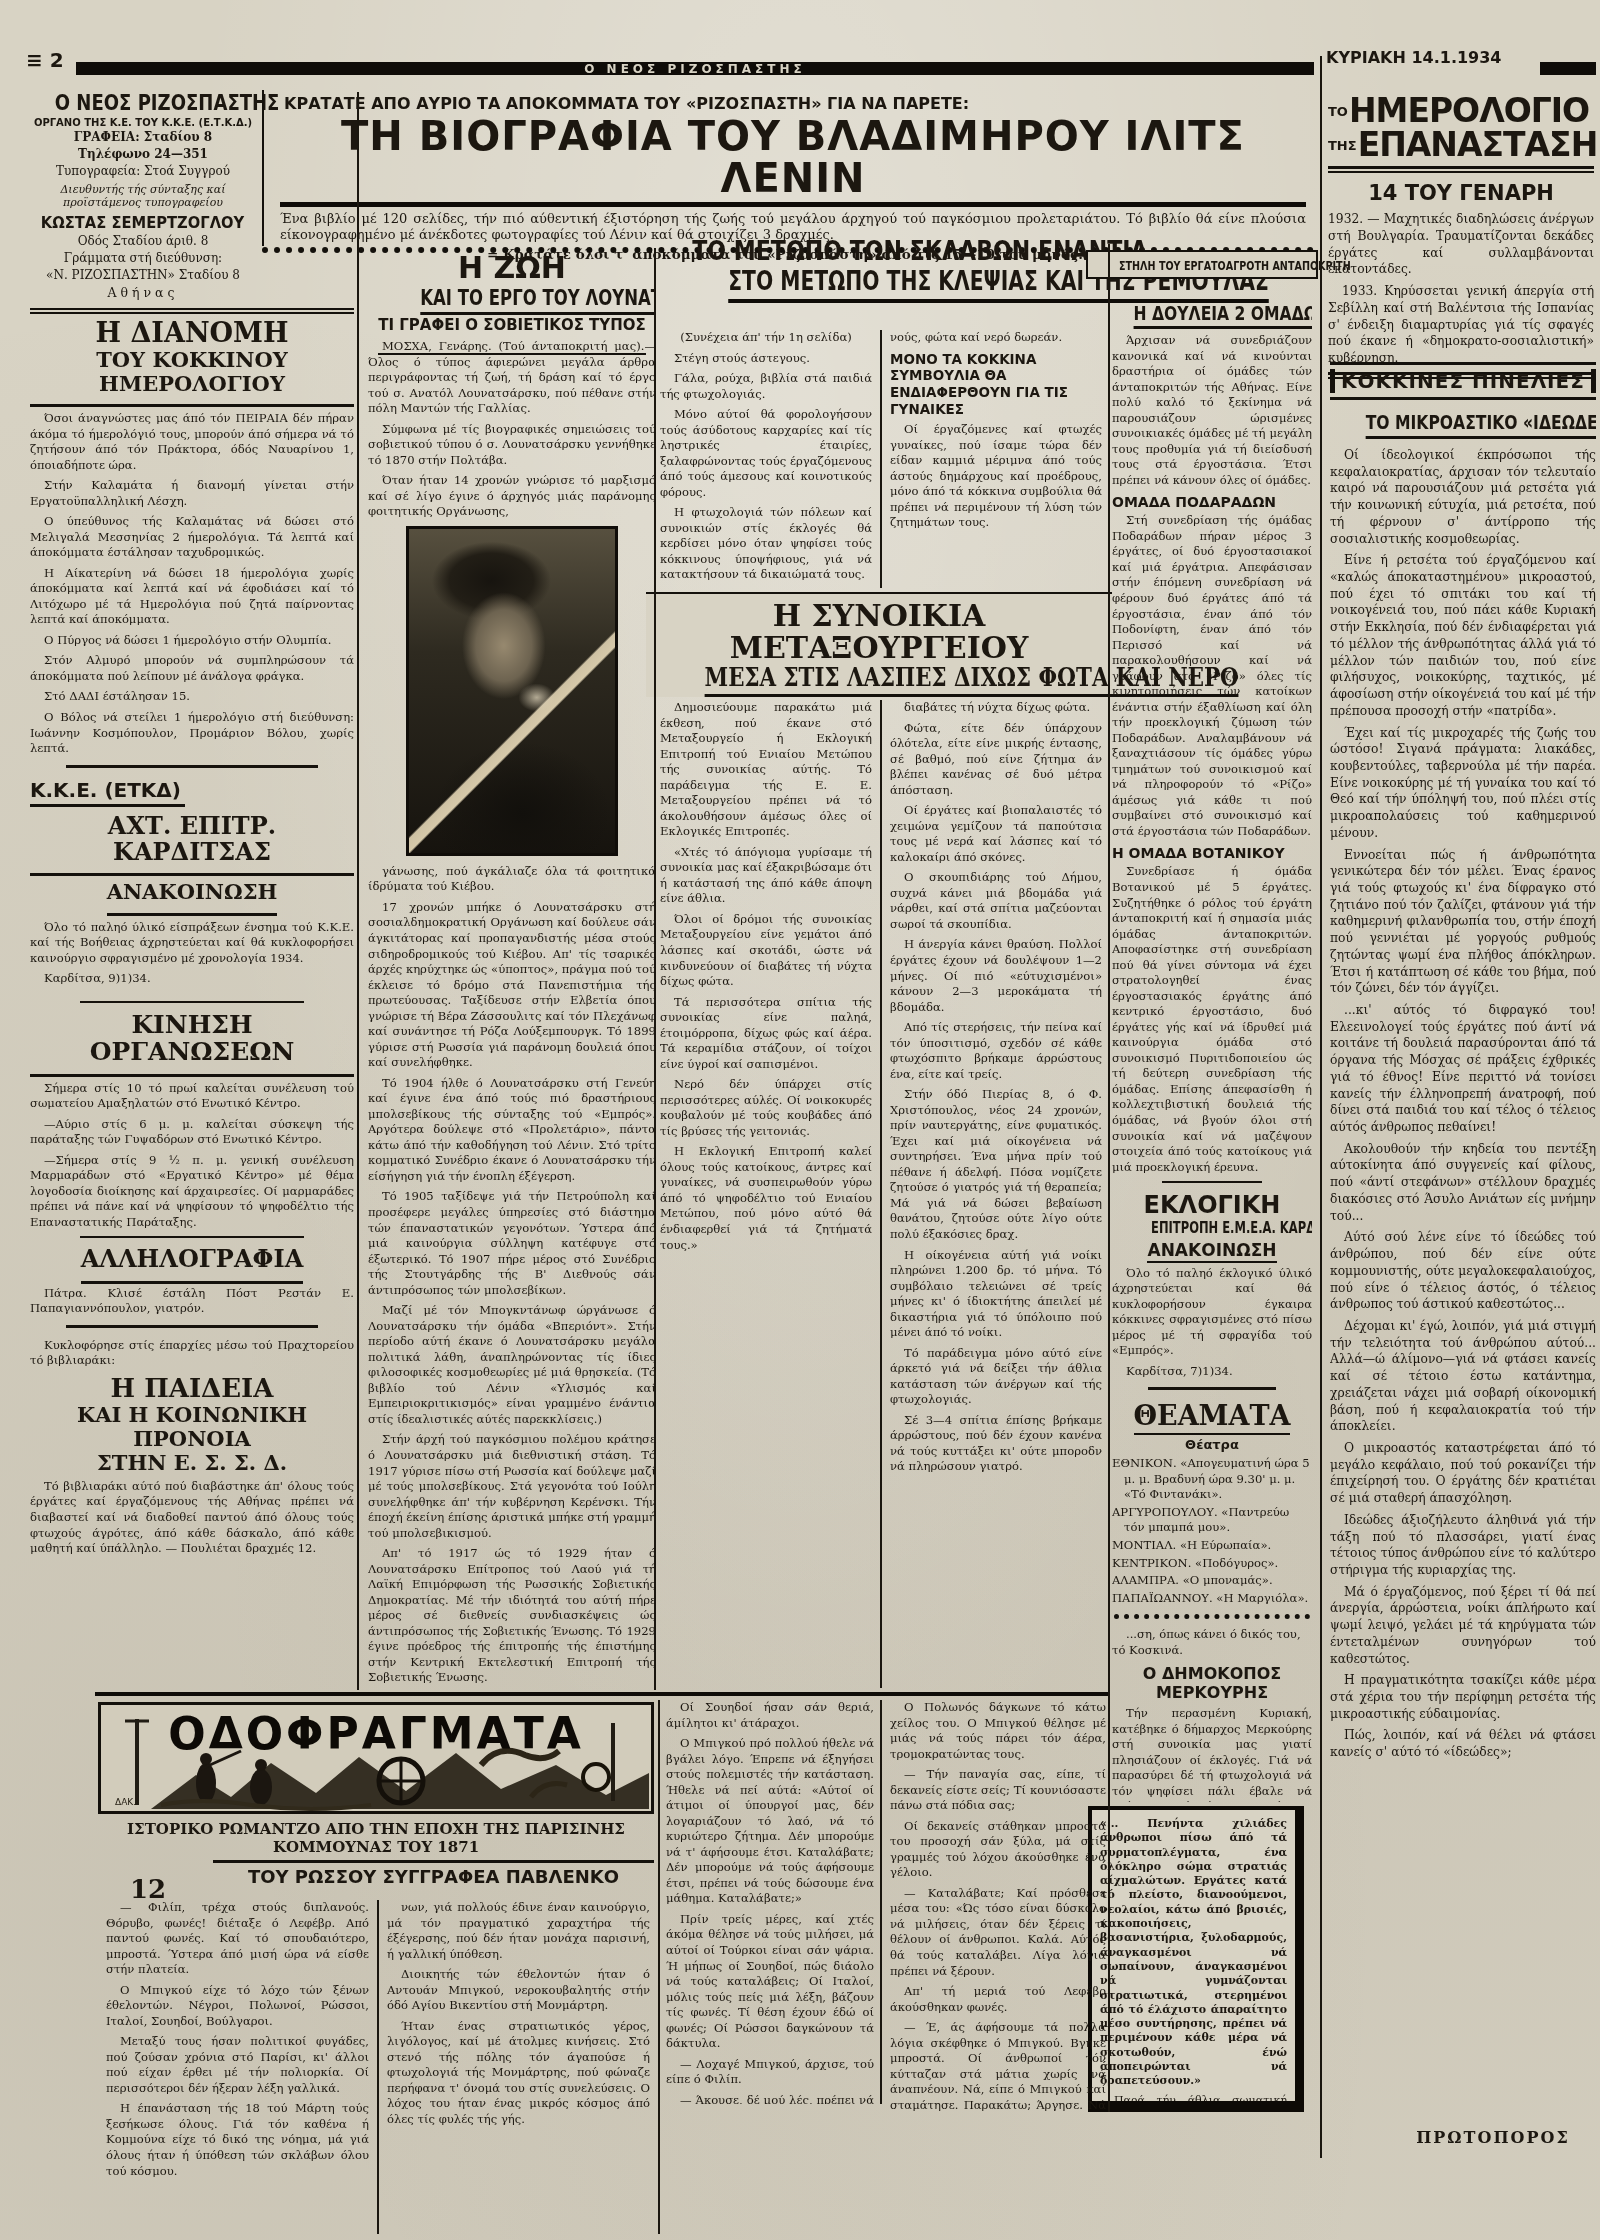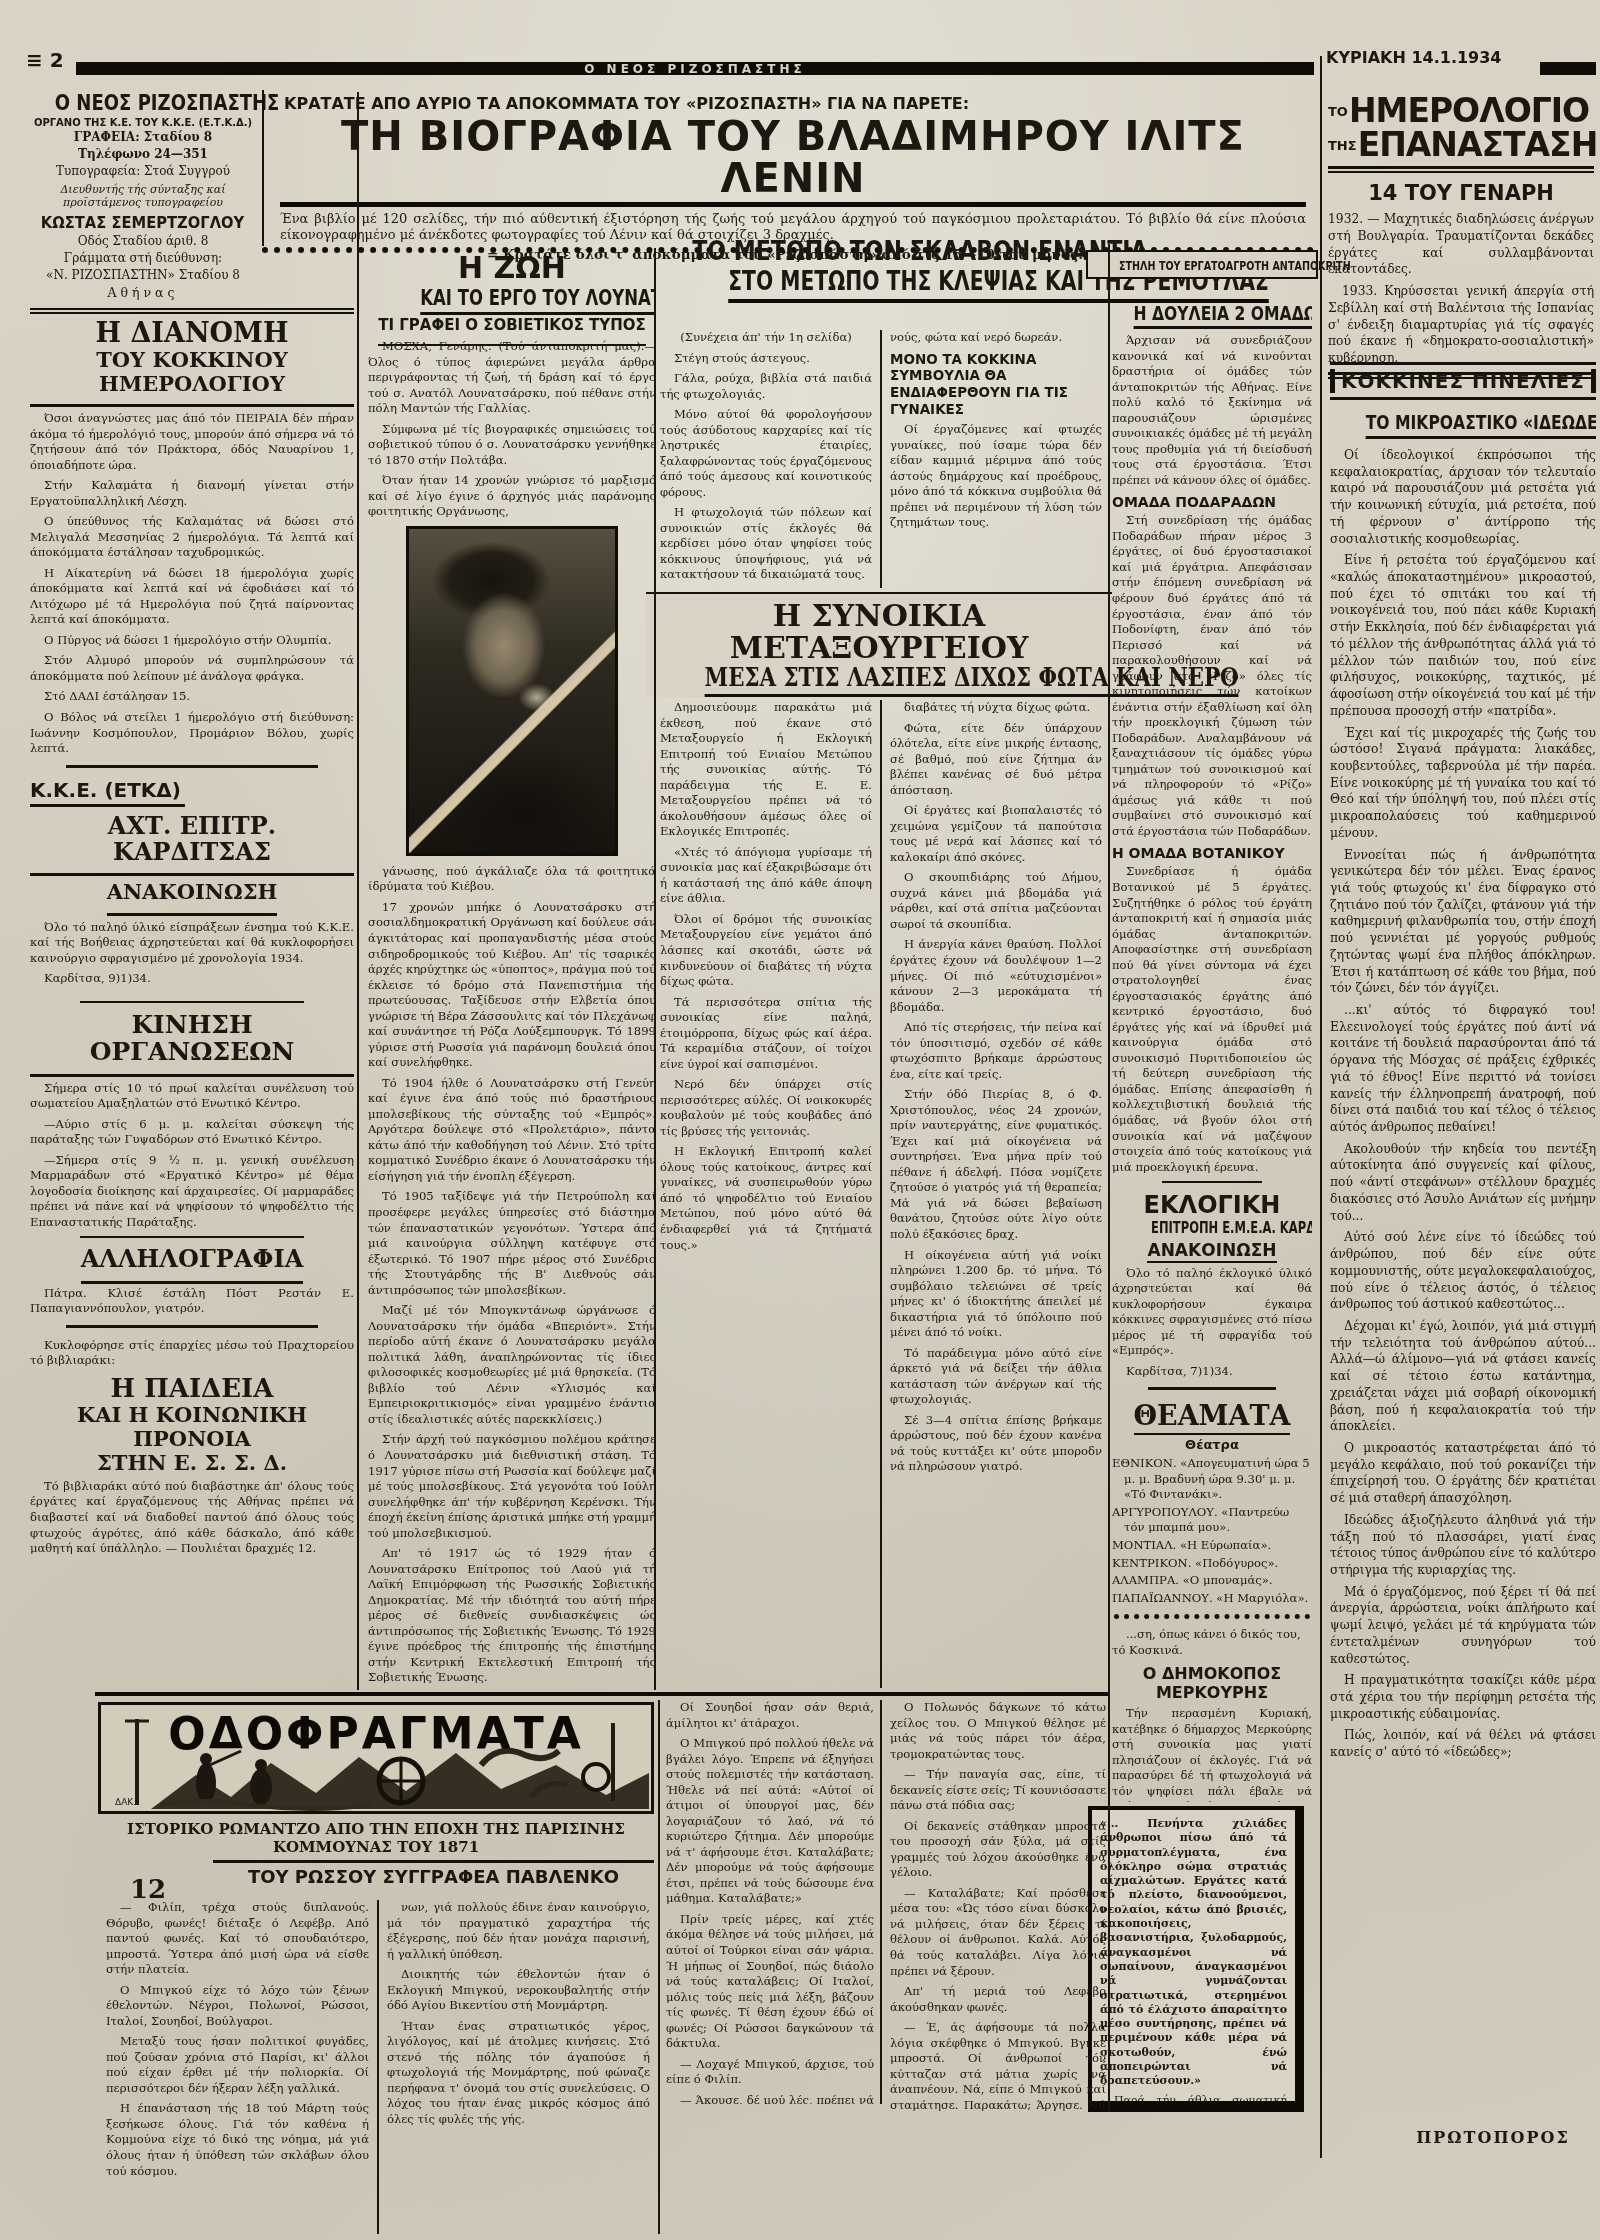--- a/index.html
+++ b/index.html
@@ -54,21 +54,21 @@
   .col1{left:30px;top:318px;width:324px;height:1372px;overflow:hidden;}
   .t-serif-xl{font:700 27px "DejaVu Serif", serif;text-align:center;line-height:1.1;}
   .t-serif-lg{font:700 21px "DejaVu Serif", serif;text-align:center;line-height:1.15;}
   .t-underline{display:inline-block;border-bottom:3px solid #14110c;padding-bottom:8px;}
   .kke-org{font:700 20px "DejaVu Sans", sans-serif;border-bottom:3px solid #14110c;display:inline-block;padding:0 4px 2px 0;}
   .date-line{text-indent:14px;margin:2px 0 14px;}
   
   .col2{left:368px;top:250px;width:288px;height:1440px;overflow:hidden;text-align:center;}
   .zoi-1{font:900 30px "DejaVu Sans", sans-serif;}
   .zoi-2{font:900 22px "DejaVu Sans", sans-serif;border-bottom:3px solid #14110c;padding-bottom:2px;}
-  .zoi-3{font:900 15px "DejaVu Sans", sans-serif;border-bottom:2px solid #14110c;padding-bottom:10px;}
+  .zoi-3{font:900 15px "DejaVu Sans", sans-serif;border-bottom:2px solid #14110c;padding-bottom:19px;}
   .photo{width:212px;height:330px;margin:6px auto 8px;border:3px solid #100d09;box-sizing:border-box;
     background:
       radial-gradient(ellipse 26px 20px at 62% 52%, rgba(225,214,188,.75), transparent 70%),
       radial-gradient(ellipse 58px 74px at 46% 36%, #97896f 0%, #6d6350 48%, transparent 72%),
       radial-gradient(ellipse 70px 46px at 40% 16%, #17140f 0%, #221e16 60%, transparent 85%),
       linear-gradient(135deg, transparent 58%, #cfc2a4 58.5%, #d6c9aa 61%, transparent 61.5%),
       radial-gradient(ellipse 110px 90px at 55% 88%, #12100c 0%, transparent 80%),
       linear-gradient(180deg,#57503f 0%,#2e2a20 38%,#16130e 100%);}
   
   .metopo-head{left:652px;top:236px;width:458px;text-align:center;line-height:1.08;}
@@ -393,21 +393,21 @@
         <div>
           <p class="para">— Φιλίπ, τρέχα στούς διπλανούς. Θόρυβο, φωνές! διέταξε ό Λεφέβρ. Από παντού φωνές. Καί τό σπουδαιότερο, μπροστά. Ύστερα άπό μισή ώρα νά είσθε στήν πλατεία.</p>
           <p class="para">Ο Μπιγκού είχε τό λόχο τών ξένων έθελοντών. Νέγροι, Πολωνοί, Ρώσσοι, Ιταλοί, Σουηδοί, Βούλγαροι.</p>
           <p class="para">Μεταξύ τους ήσαν πολιτικοί φυγάδες, πού ζούσαν χρόνια στό Παρίσι, κι' άλλοι πού είχαν έρθει μέ τήν πολιορκία. Οί περισσότεροι δέν ήξεραν λέξη γαλλικά.</p>
           <p class="para">Η έπανάσταση τής 18 τού Μάρτη τούς ξεσήκωσε όλους. Γιά τόν καθένα ή Κομμούνα είχε τό δικό της νόημα, μά γιά όλους ήταν ή ύπόθεση τών σκλάβων όλου τού κόσμου.</p>
         </div>
       </div>
     <div>
         <div>
           <p class="para">νων, γιά πολλούς έδινε έναν καινούργιο, μά τόν πραγματικό χαραχτήρα τής έξέγερσης, πού δέν ήταν μονάχα παρισινή, ή γαλλική ύπόθεση.</p>
-          <p class="para">Διοικητής τών έθελοντών ήταν ό Εκλογική Μπιγκού, νεροκουβαλητής στήν όδό Αγίου Βικεντίου στή Μονμάρτρη.</p>
+          <p class="para">Διοικητής τών έθελοντών ήταν ό Αντουάν Μπιγκού, νεροκουβαλητής στήν όδό Αγίου Βικεντίου στή Μονμάρτρη.</p>
           <p class="para">Ήταν ένας στρατιωτικός γέρος, λιγόλογος, καί μέ άτολμες κινήσεις. Στό στενό τής πόλης τόν άγαπούσε ή φτωχολογιά τής Μονμάρτρης, πού φώναζε περήφανα τ' όνομά του στίς συνελεύσεις. Ο λόχος του ήταν ένας μικρός κόσμος άπό όλες τίς φυλές τής γής.</p>
         </div>
       </div>
   </div>
   <div class="abs feu-c body-sm">
       <div>
         <p class="para">Οί Σουηδοί ήσαν σάν θεριά, άμίλητοι κι' άτάραχοι.</p>
         <p class="para">Ο Μπιγκού πρό πολλού ήθελε νά βγάλει λόγο. Έπρεπε νά έξηγήσει στούς πολεμιστές τήν κατάσταση. Ήθελε νά πεί αύτά: «Αύτοί οί άτιμοι οί ύπουργοί μας, δέν λογαριάζουν τό λαό, νά τό κυριώτερο ζήτημα. Δέν μπορούμε νά τ' άφήσουμε έτσι. Καταλάβατε; Δέν μπορούμε νά τούς άφήσουμε έτσι, πρέπει νά τούς δώσουμε ένα μάθημα. Καταλάβατε;»</p>
         <p class="para">Πρίν τρείς μέρες, καί χτές άκόμα θέλησε νά τούς μιλήσει, μά αύτοί οί Τούρκοι είναι σάν ψάρια. Ή μήπως οί Σουηδοί, πώς διάολο νά τούς καταλάβεις; Οί Ιταλοί, μόλις τούς πείς μιά λέξη, βάζουν τίς φωνές. Τί θέση έχουν έδώ οί φωνές; Οί Ρώσσοι δαγκώνουν τά δάκτυλα.</p>
         <p class="para">— Λοχαγέ Μπιγκού, άρχισε, τού είπε ό Φιλίπ.</p>

